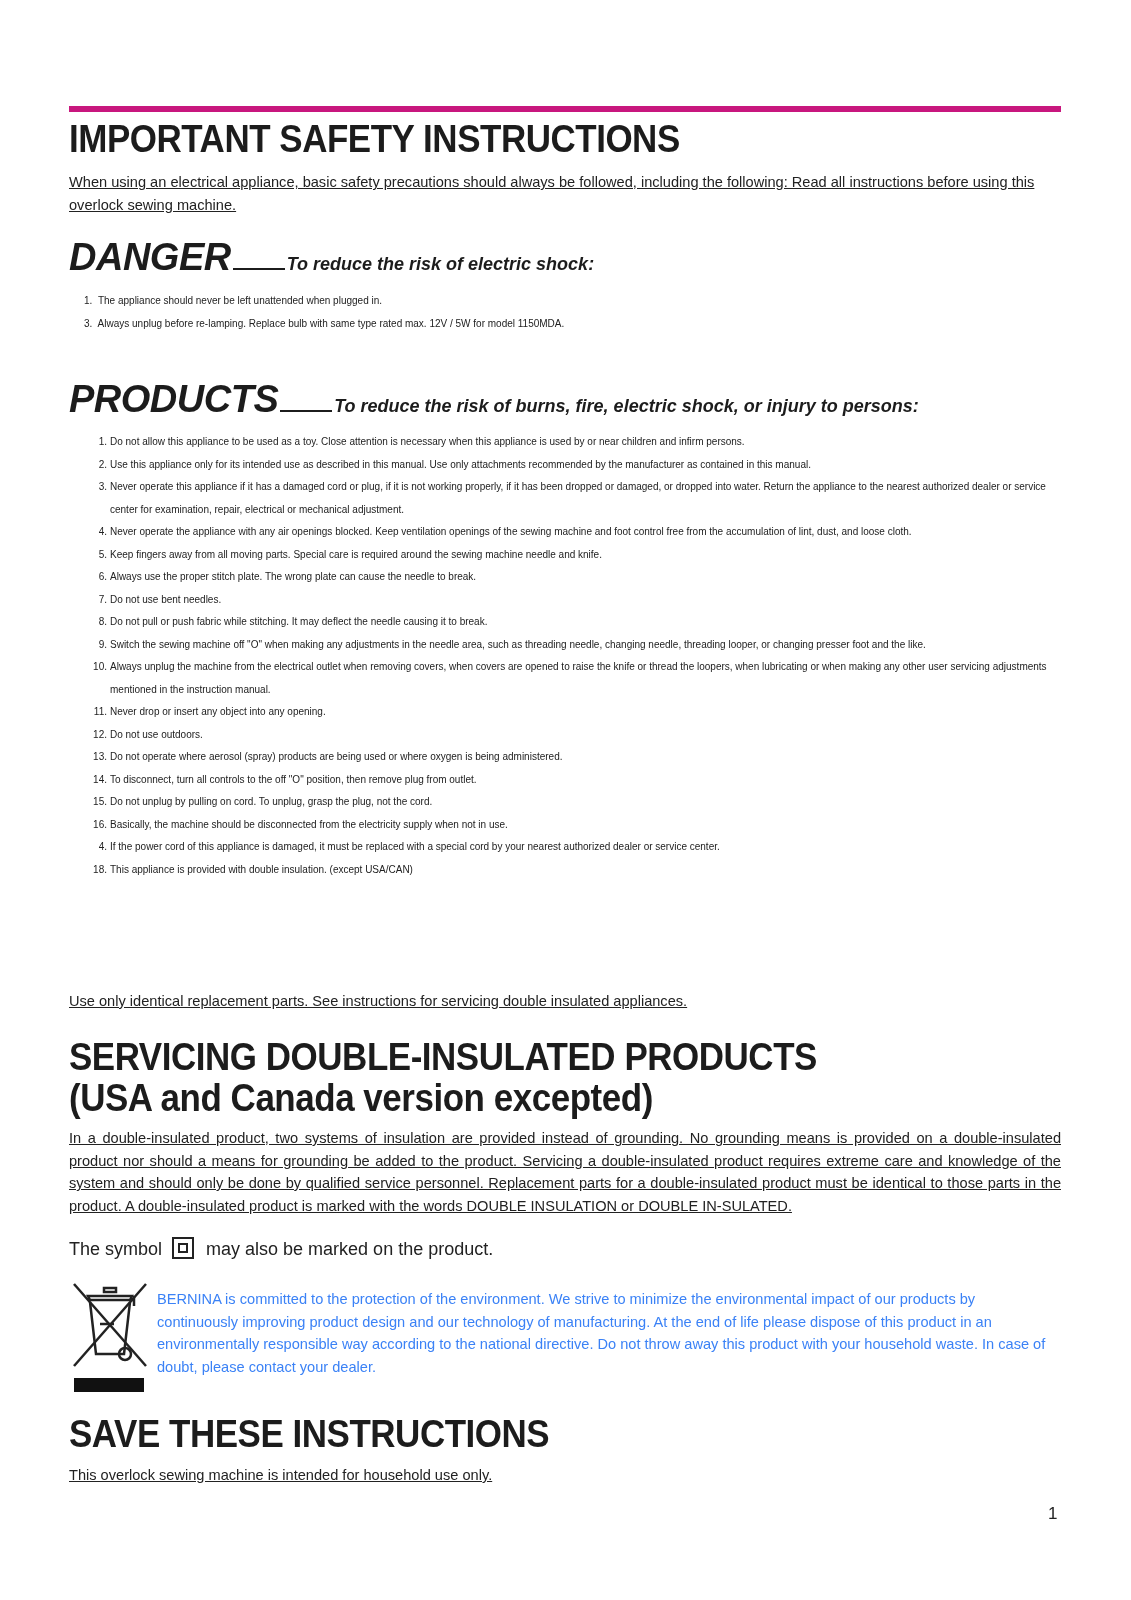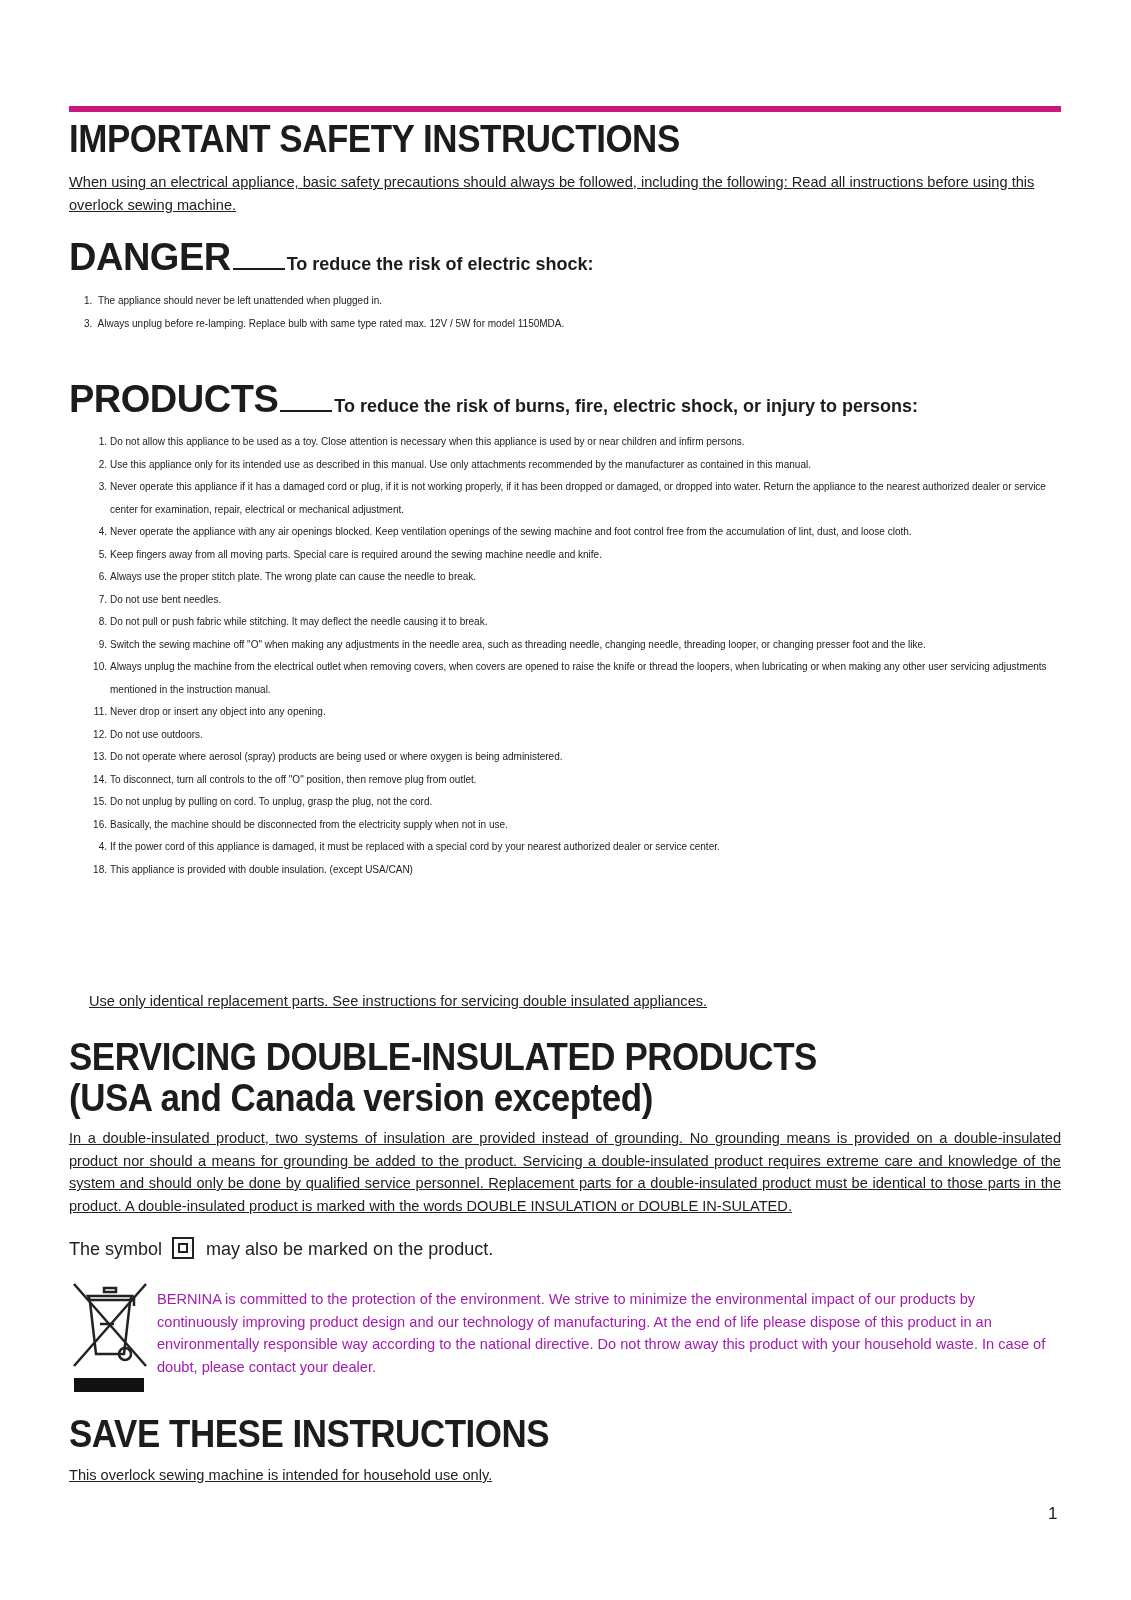--- a/index.html
+++ b/index.html
@@ -3,37 +3,37 @@
 <meta charset="utf-8">
 <style>
   html, body { margin: 0; padding: 0; background: #ffffff; }
   body { width: 1131px; height: 1600px; position: relative; overflow: hidden;
          font-family: "Liberation Sans", sans-serif; color: #1a1a1a; }
   .rule { position: absolute; left: 69px; top: 106px; width: 992px; height: 6px; background: #c8177e; }
   .h1 { position: absolute; left: 69px; font-weight: bold; font-size: 38px; letter-spacing: -0.5px;
         line-height: 42px; color: #1c1c1c; transform: scaleX(0.92); transform-origin: left; white-space: nowrap; }
   .p { position: absolute; left: 69px; width: 992px; font-size: 14.6px; line-height: 22.5px; color: #222; text-decoration: underline; }
   .p.just { text-align: justify; }
-  .hazard { position: absolute; left: 69px; white-space: nowrap; }
+  .hazard { position: absolute; left: 69px; white-space: nowrap; font-style: italic; }
   .hazard .big { font-weight: bold; font-size: 38px; letter-spacing: -0.5px; color: #1c1c1c; }
   .hazard .line { display: inline-block; width: 52px; border-bottom: 2px solid #1c1c1c; margin: 0 2px; vertical-align: baseline; }
   .hazard .sub { font-weight: bold; font-size: 18px; color: #1c1c1c; }
   .list { position: absolute; left: 84px; width: 992px; margin: 0; padding: 0; list-style: none;
           font-size: 10px; line-height: 22.5px; color: #222; }
   .list li { position: relative; }
   .list.danger li { padding-left: 0; }
   .list.warn li { padding-left: 26px; }
   .list.warn li .num { position: absolute; left: 0; width: 23px; text-align: right; }
   .list.danger li .num { margin-right: 3px; }
   .symbol-line { position: absolute; left: 69px; top: 1238px; font-size: 18px; line-height: 22px; color: #222; white-space: nowrap; }
   .dbl-sym { display: inline-block; width: 22px; height: 22px; border: 2px solid #222; box-sizing: border-box;
              vertical-align: middle; position: relative; margin: 0 12px 0 10px; top: -2px; }
   .dbl-sym::after { content: ""; position: absolute; left: 4px; top: 4px; width: 10px; height: 10px; border: 2px solid #222; box-sizing: border-box; }
   .weee { position: absolute; left: 70px; top: 1282px; width: 80px; height: 112px; }
-  .env { position: absolute; left: 157px; top: 1288px; width: 900px; font-size: 14.6px; line-height: 22.5px; color: #a21caf; }
+  .env { position: absolute; left: 157px; top: 1288px; width: 900px; font-size: 14.6px; line-height: 22.5px; color: #3b82f6; }
   .pagenum { position: absolute; left: 1048px; top: 1504px; font-size: 17px; color: #222; }
 </style>
 </head>
 <body>
 
 <div class="rule"></div>
 
 <div class="h1" style="top:118px;">IMPORTANT SAFETY INSTRUCTIONS</div>
 <div class="p" style="top:171px;">When using an electrical appliance, basic safety precautions should always be followed, including the following: Read all instructions before using this overlock sewing machine.</div>
 
@@ -61,21 +61,21 @@
   <li><span class="num">10.</span><span>Always unplug the machine from the electrical outlet when removing covers, when covers are opened to raise the knife or thread the loopers, when lubricating or when making any other user servicing adjustments mentioned in the instruction manual.</span></li>
   <li><span class="num">11.</span><span>Never drop or insert any object into any opening.</span></li>
   <li><span class="num">12.</span><span>Do not use outdoors.</span></li>
   <li><span class="num">13.</span><span>Do not operate where aerosol (spray) products are being used or where oxygen is being administered.</span></li>
   <li><span class="num">14.</span><span>To disconnect, turn all controls to the off "O" position, then remove plug from outlet.</span></li>
   <li><span class="num">15.</span><span>Do not unplug by pulling on cord. To unplug, grasp the plug, not the cord.</span></li>
   <li><span class="num">16.</span><span>Basically, the machine should be disconnected from the electricity supply when not in use.</span></li>
   <li><span class="num">4.</span><span>If the power cord of this appliance is damaged, it must be replaced with a special cord by your nearest authorized dealer or service center.</span></li>
   <li><span class="num">18.</span><span>This appliance is provided with double insulation. (except USA/CAN)</span></li>
 </ul>
-<div class="p" style="top:990px;margin-left:20px;">Use only identical replacement parts. See instructions for servicing double insulated appliances.</div>
+<div class="p" style="top:990px;">Use only identical replacement parts. See instructions for servicing double insulated appliances.</div>
 
 <div class="h1" style="top:1036px;">SERVICING DOUBLE-INSULATED PRODUCTS</div>
 <div class="h1" style="top:1077px;">(USA and Canada version excepted)</div>
 <div class="p just" style="top:1127px;">In a double-insulated product, two systems of insulation are provided instead of grounding. No grounding means is provided on a double-insulated product nor should a means for grounding be added to the product. Servicing a double-insulated product requires extreme care and knowledge of the system and should only be done by qualified service personnel. Replacement parts for a double-insulated product must be identical to those parts in the product. A double-insulated product is marked with the words DOUBLE INSULATION or DOUBLE IN-SULATED.</div>
 
 <div class="symbol-line">
   <span>The symbol</span><span class="dbl-sym"></span><span>may also be marked on the product.</span>
 </div>
 
 <svg class="weee" viewBox="0 0 80 112">

